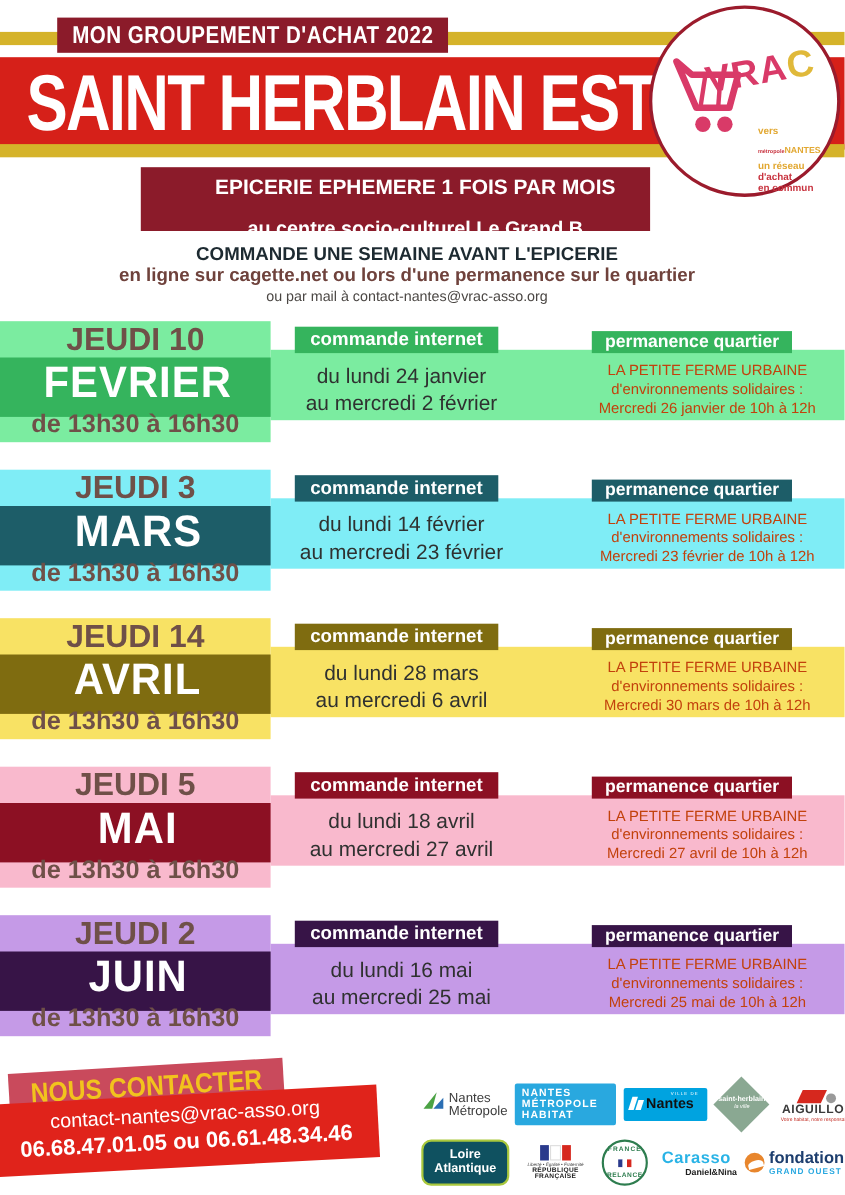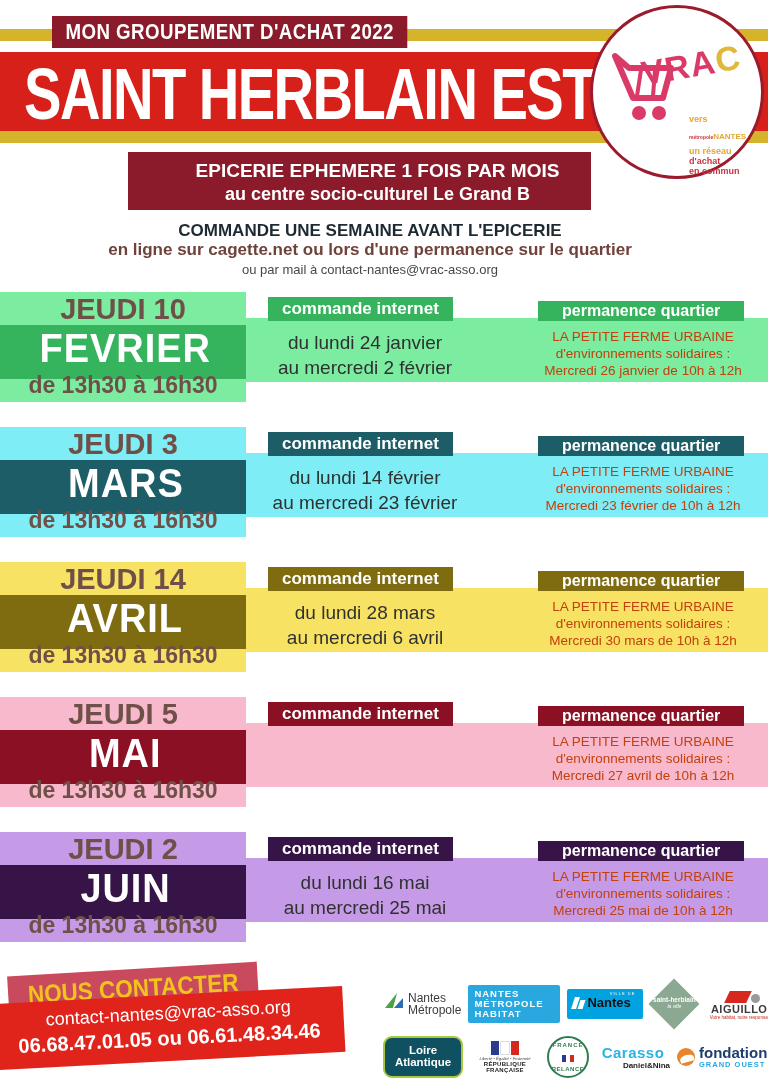--- a/index.html
+++ b/index.html
@@ -38,35 +38,35 @@
   .vrac-city{position:absolute;left:96px;top:124px;font-size:6px;font-weight:bold;}
   .vrac-city .cm{color:#c8333f;font-size:5px;}
   .vrac-city .cn{color:#e2a832;font-size:8px;}
   .vrac-cart{position:absolute;left:10px;top:28px;}
   
   .intro-badge{
     position:absolute;left:128px;top:152px;width:427px;height:58px;background:#8b1b2a;
     color:#fff;text-align:center;z-index:2;padding-left:36px;
   }
   .ib1{font-size:19px;font-weight:bold;margin-top:8px;}
-  .ib2{font-size:18px;font-weight:bold;margin-top:2px;}
+  .ib2{font-size:18px;font-weight:bold;margin-top:16px;}
   .intro-heading{position:absolute;left:0;top:221px;width:740px;text-align:center;font-size:17px;font-weight:bold;color:#1d2a31;}
   .intro-sub{position:absolute;left:0;top:240px;width:740px;text-align:center;font-size:17px;font-weight:bold;color:#6f423c;}
   .intro-mail{position:absolute;left:0;top:262px;width:740px;text-align:center;font-size:13px;color:#4b4744;}
   
   .row{position:absolute;left:0;width:768px;height:112px;}
   .day-block{position:absolute;left:0;top:0;width:246px;height:110px;background:var(--light);}
   .day{position:absolute;top:1px;width:100%;text-align:center;font-size:29px;font-weight:bold;color:#6f5048;}
   .month-band{position:absolute;left:0;top:33px;width:251px;height:54px;background:var(--dark);text-align:center;}
   .month{display:inline-block;line-height:46px;font-size:40px;font-weight:bold;color:#fff;letter-spacing:1px;transform:scaleX(0.95);}
   .time{position:absolute;bottom:3px;width:100%;text-align:center;font-size:23px;font-weight:bold;color:#6f5048;}
   .band{position:absolute;left:246px;top:26px;width:522px;height:64px;background:var(--light);}
   .order-label{position:absolute;left:268px;top:5px;background:var(--dark);color:#fff;font-weight:bold;font-size:17px;padding:2px 14px;}
   .order-text{position:absolute;left:248px;top:38px;width:234px;text-align:center;font-size:19px;line-height:25px;color:#2f3130;}
-  .perm-label{position:absolute;left:538px;top:9px;background:var(--dark);color:#fff;font-weight:bold;font-size:16px;padding:1px 24px;}
+  .perm-label{position:absolute;left:538px;top:9px;background:var(--dark);color:#fff;font-weight:bold;font-size:16px;padding:1px 12px;}
   .perm-text{position:absolute;left:518px;top:36px;width:250px;text-align:center;font-size:13.5px;line-height:17px;color:#c2410c;}
   .pt1{font-weight:bold;font-weight:normal;}
   
   .contact-rose{
     position:absolute;left:8px;top:969px;width:250px;height:38px;background:#c94a5c;
     transform:rotate(-3.4deg);z-index:1;text-align:center;
   }
   .contact-rose span{display:inline-block;line-height:38px;color:#f2c31d;font-size:25px;font-weight:bold;transform:scaleX(0.9);}
   .contact-red{
     position:absolute;left:-6px;top:995px;width:350px;height:66px;background:#e0231b;
@@ -234,20 +234,24 @@
   </div>
 
   <div class="row" style="top: 697px; --light: #f9b9cd; --dark: #8c1023;">
     <div class="day-block">
       <div class="day">JEUDI 5</div>
       <div class="month-band"><span class="month">MAI</span></div>
       <div class="time">de 13h30 à 16h30</div>
     </div>
     <div class="band"></div>
     <div class="order-label">commande internet</div>
+    <div class="order-text">
+      <div>du lundi 18 avril</div>
+      <div>au mercredi 27 avril</div>
+    </div>
     <div class="perm-label">permanence quartier</div>
     <div class="perm-text">
       <div class="pt1">LA PETITE FERME URBAINE</div>
       <div>d'environnements solidaires :</div>
       <div>Mercredi 27 avril de 10h à 12h</div>
     </div>
   </div>
 
   <div class="row" style="top: 832px; --light: #c59ae7; --dark: #371447;">
     <div class="day-block">

